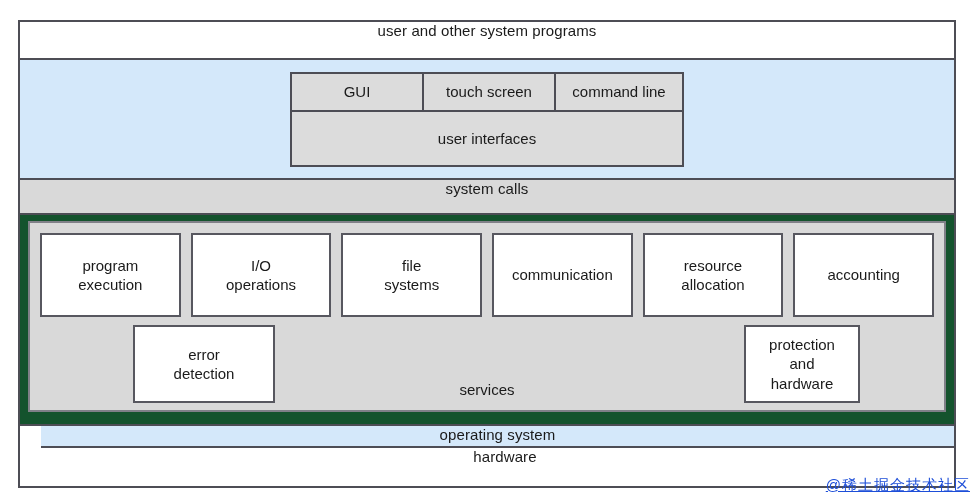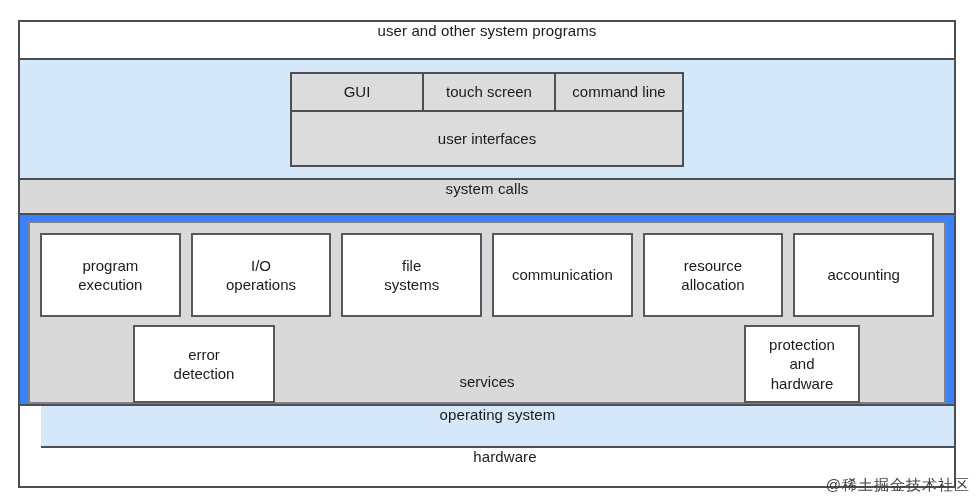--- a/index.html
+++ b/index.html
@@ -59,30 +59,30 @@
 
   .band-syscalls {
     height: 35px;
     background: #d9d9d9;
     border-bottom: 2px solid #4d4d55;
     flex: 0 0 auto;
   }
 
   .band-blue-os {
     flex: 1 1 auto;
-    background: #3b82f6;
+    background: #14532d;
     border-bottom: 2px solid #4d4d55;
     display: flex;
     flex-direction: column;
-    padding: 6px 8px 0 8px;
+    padding: 6px 8px 12px 8px;
     box-sizing: border-box;
   }
 
   .band-oslabel {
-    height: 42px;
+    height: 22px;
     background: #d4e8fa;
     flex: 0 0 auto;
     border-bottom: 2px solid #4d4d55;
     margin-left: 21px;
   }
 
   .band-hardware {
     height: 38px;
     background: #ffffff;
     flex: 0 0 auto;
@@ -195,24 +195,25 @@
     bottom: 12px;
     text-align: center;
     font-size: 15px;
   }
 
   .watermark {
     position: absolute;
     right: 6px;
     bottom: 2px;
     font-size: 15px;
-    color: #404040;
+    color: #1d4ed8;
     letter-spacing: 1px;
     user-select: none;
     white-space: nowrap;
+    text-decoration: underline;
   }
 </style>
 </head>
 <body>
 
 <div id="diagram">
 
   <div class="band band-user">
     <span>user and other system programs</span>
   </div>

